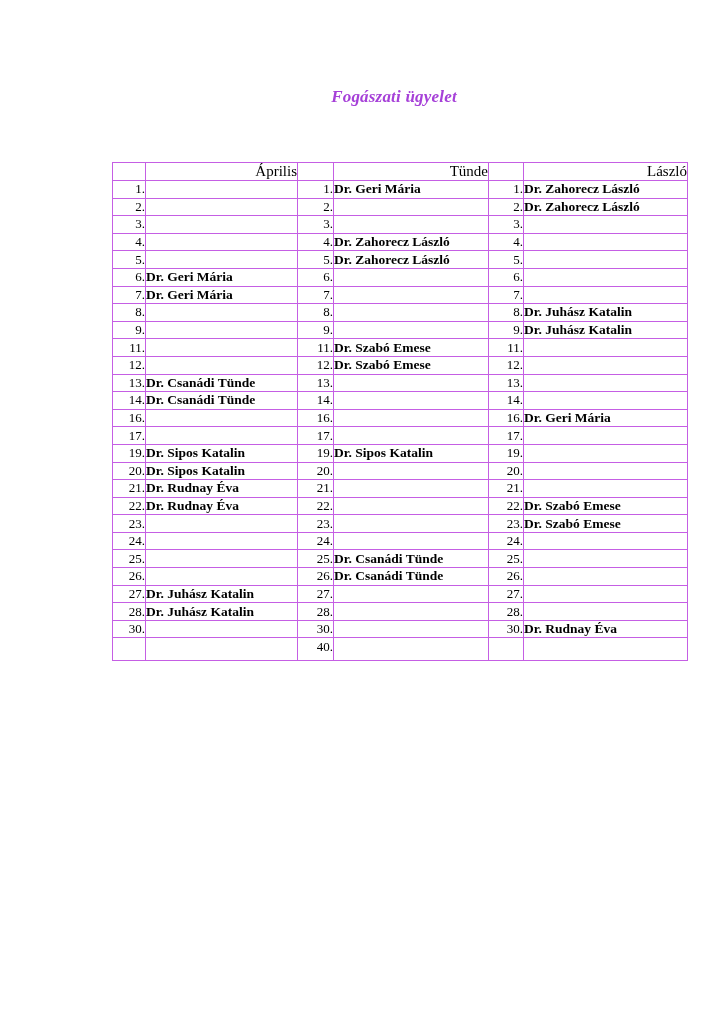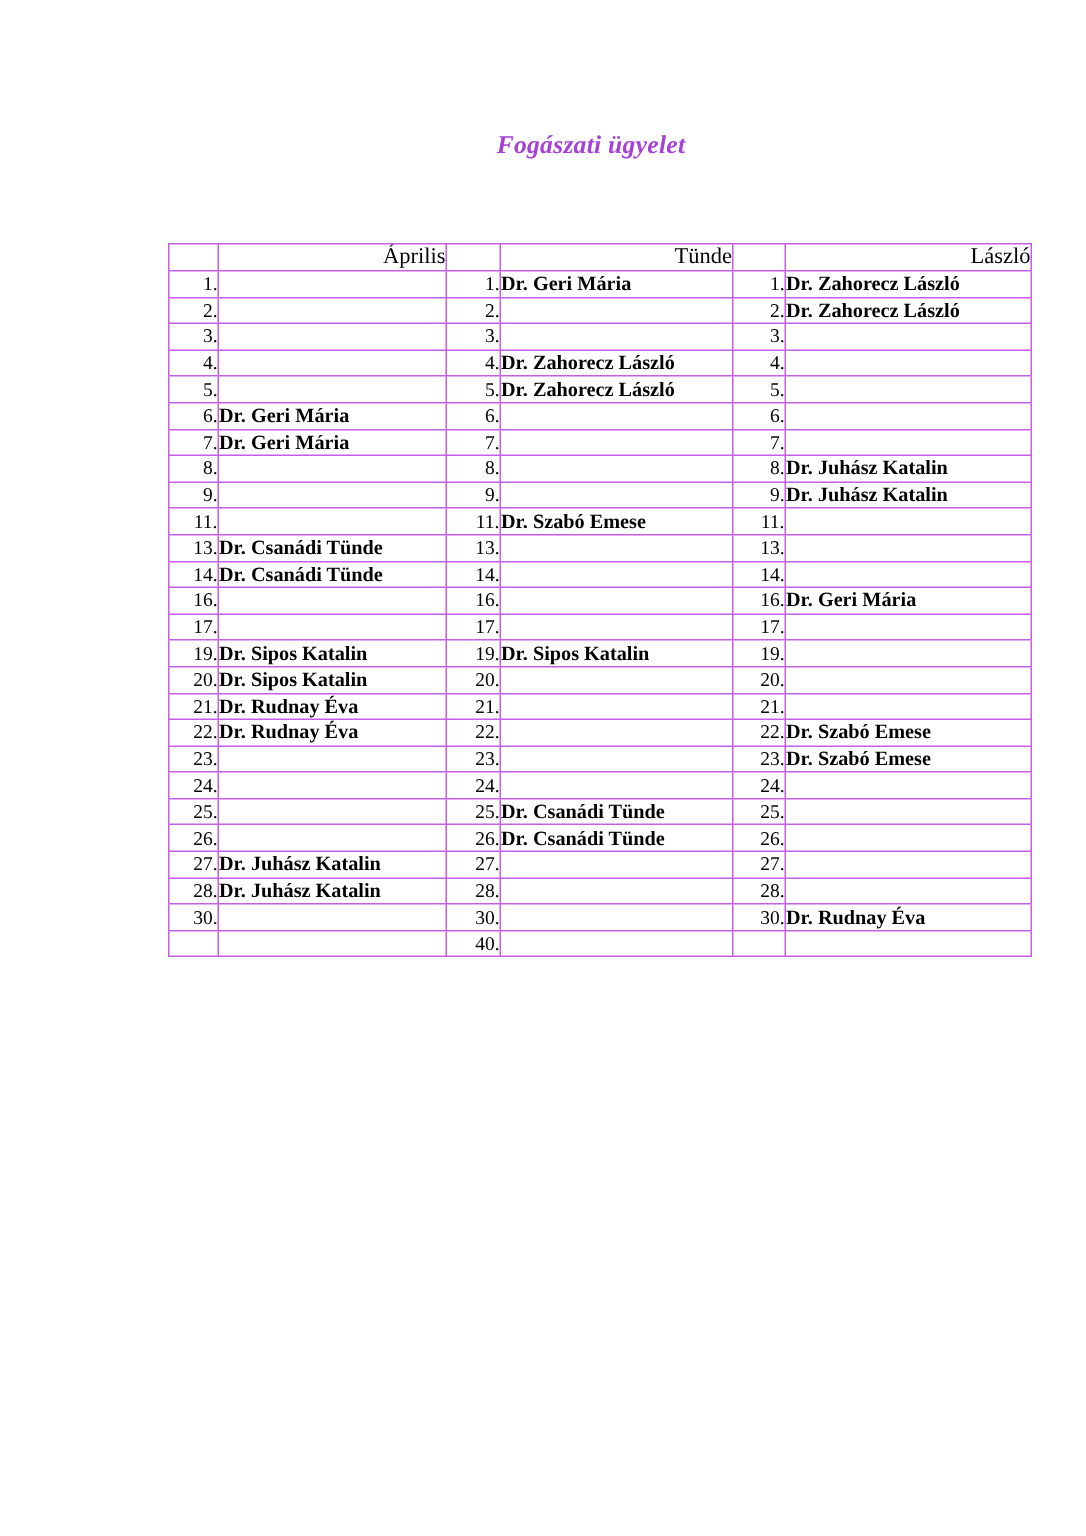--- a/index.html
+++ b/index.html
@@ -148,20 +148,28 @@
         </tr>
         <tr>
           <td class="num">11.</td>
           <td class="name"></td>
           <td class="num">11.</td>
           <td class="name">Dr. Szabó Emese</td>
           <td class="num">11.</td>
           <td class="name"></td>
         </tr>
         <tr>
+          <td class="num">12.</td>
+          <td class="name"></td>
+          <td class="num">12.</td>
+          <td class="name">Dr. Szabó Emese</td>
+          <td class="num">12.</td>
+          <td class="name"></td>
+        </tr>
+        <tr>
           <td class="num">13.</td>
           <td class="name">Dr. Csanádi Tünde</td>
           <td class="num">13.</td>
           <td class="name"></td>
           <td class="num">13.</td>
           <td class="name"></td>
         </tr>
         <tr>
           <td class="num">14.</td>
           <td class="name">Dr. Csanádi Tünde</td>

